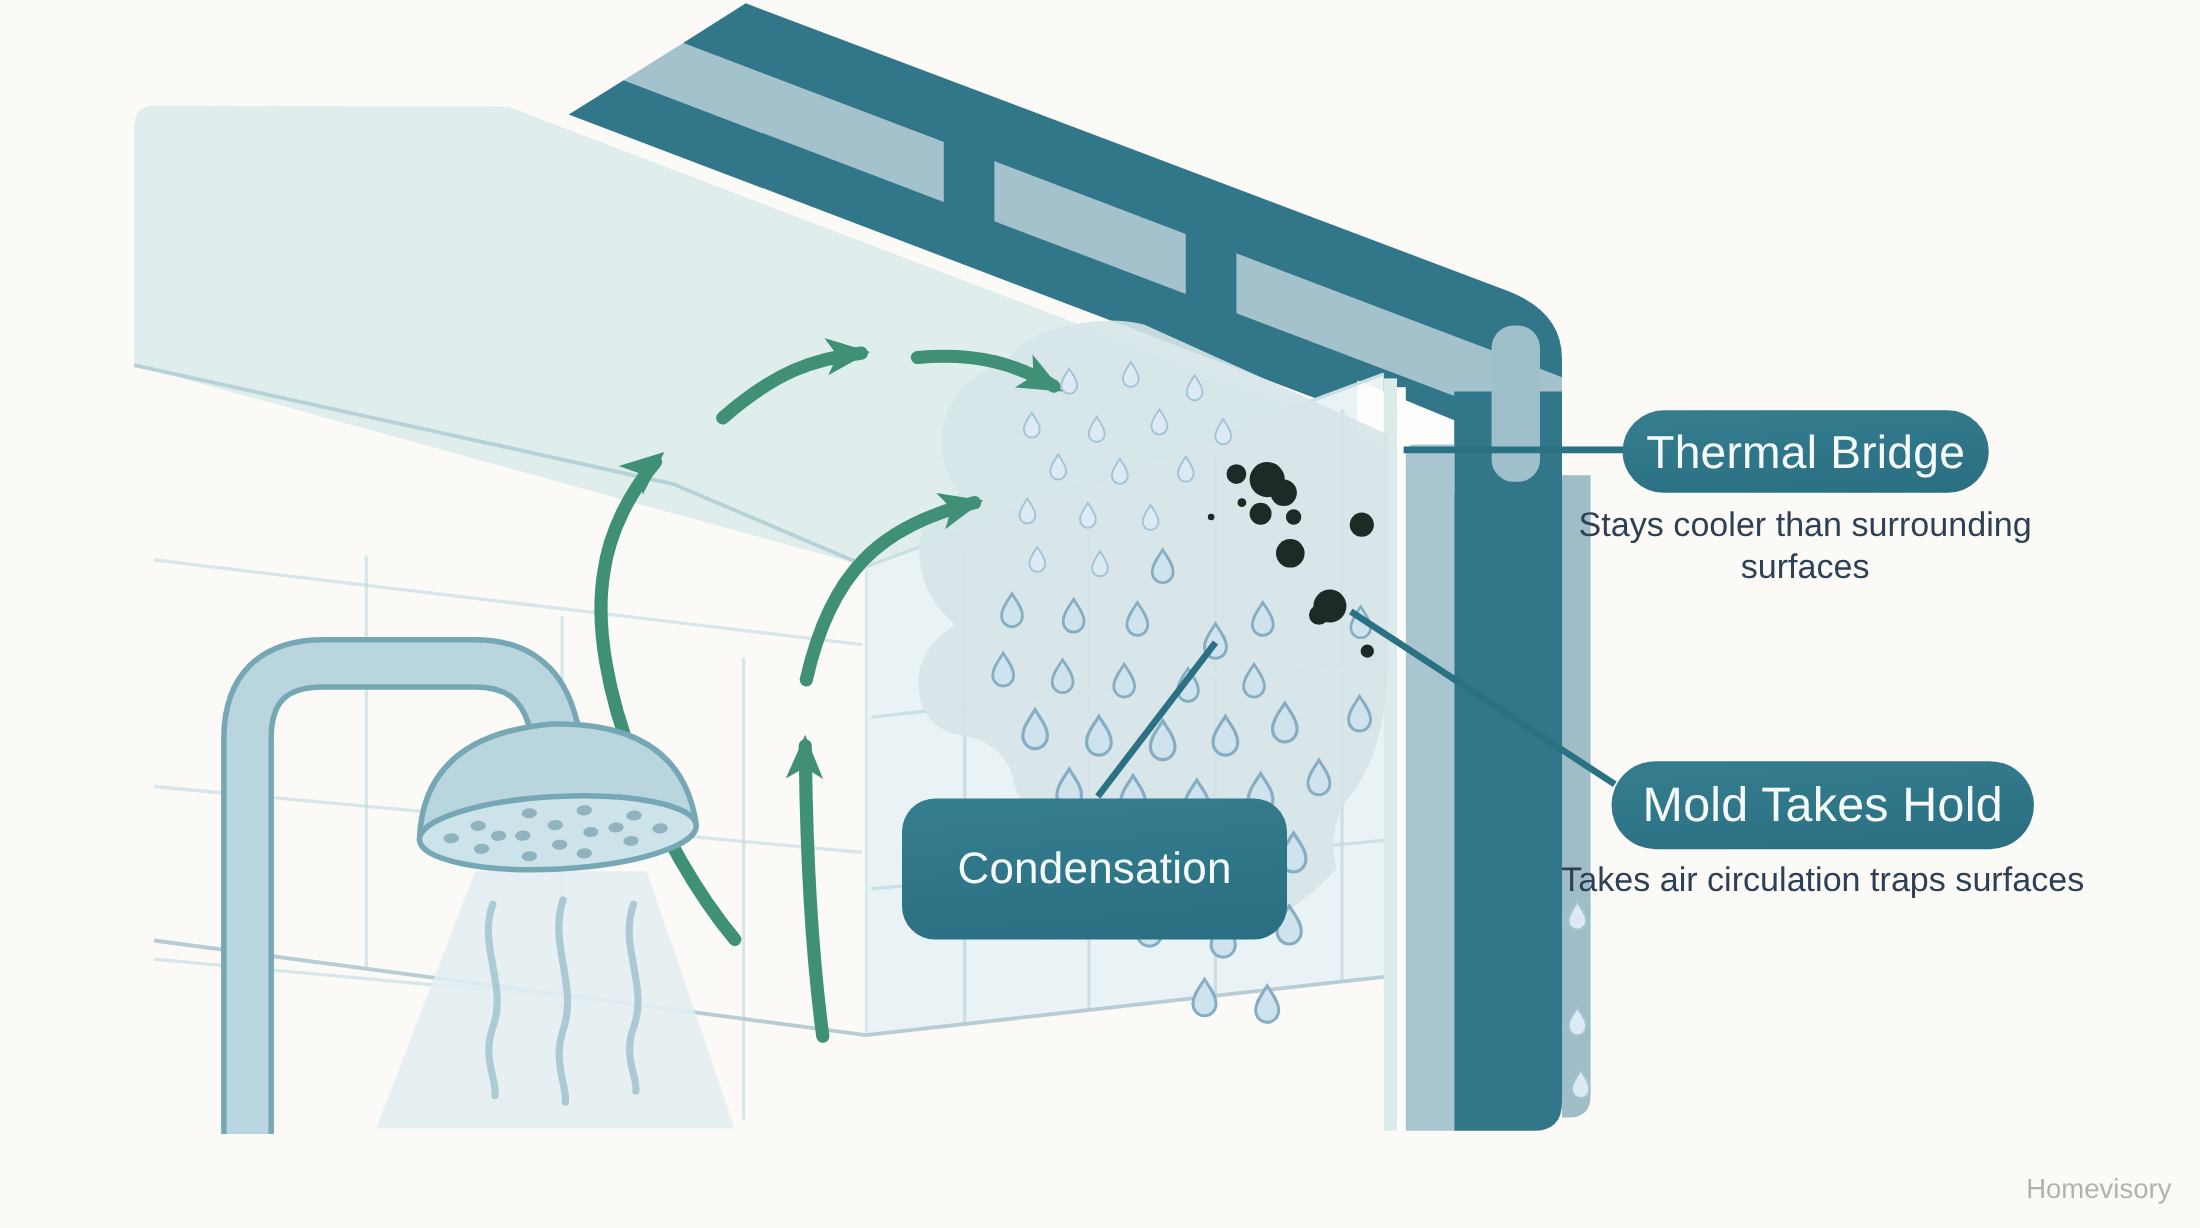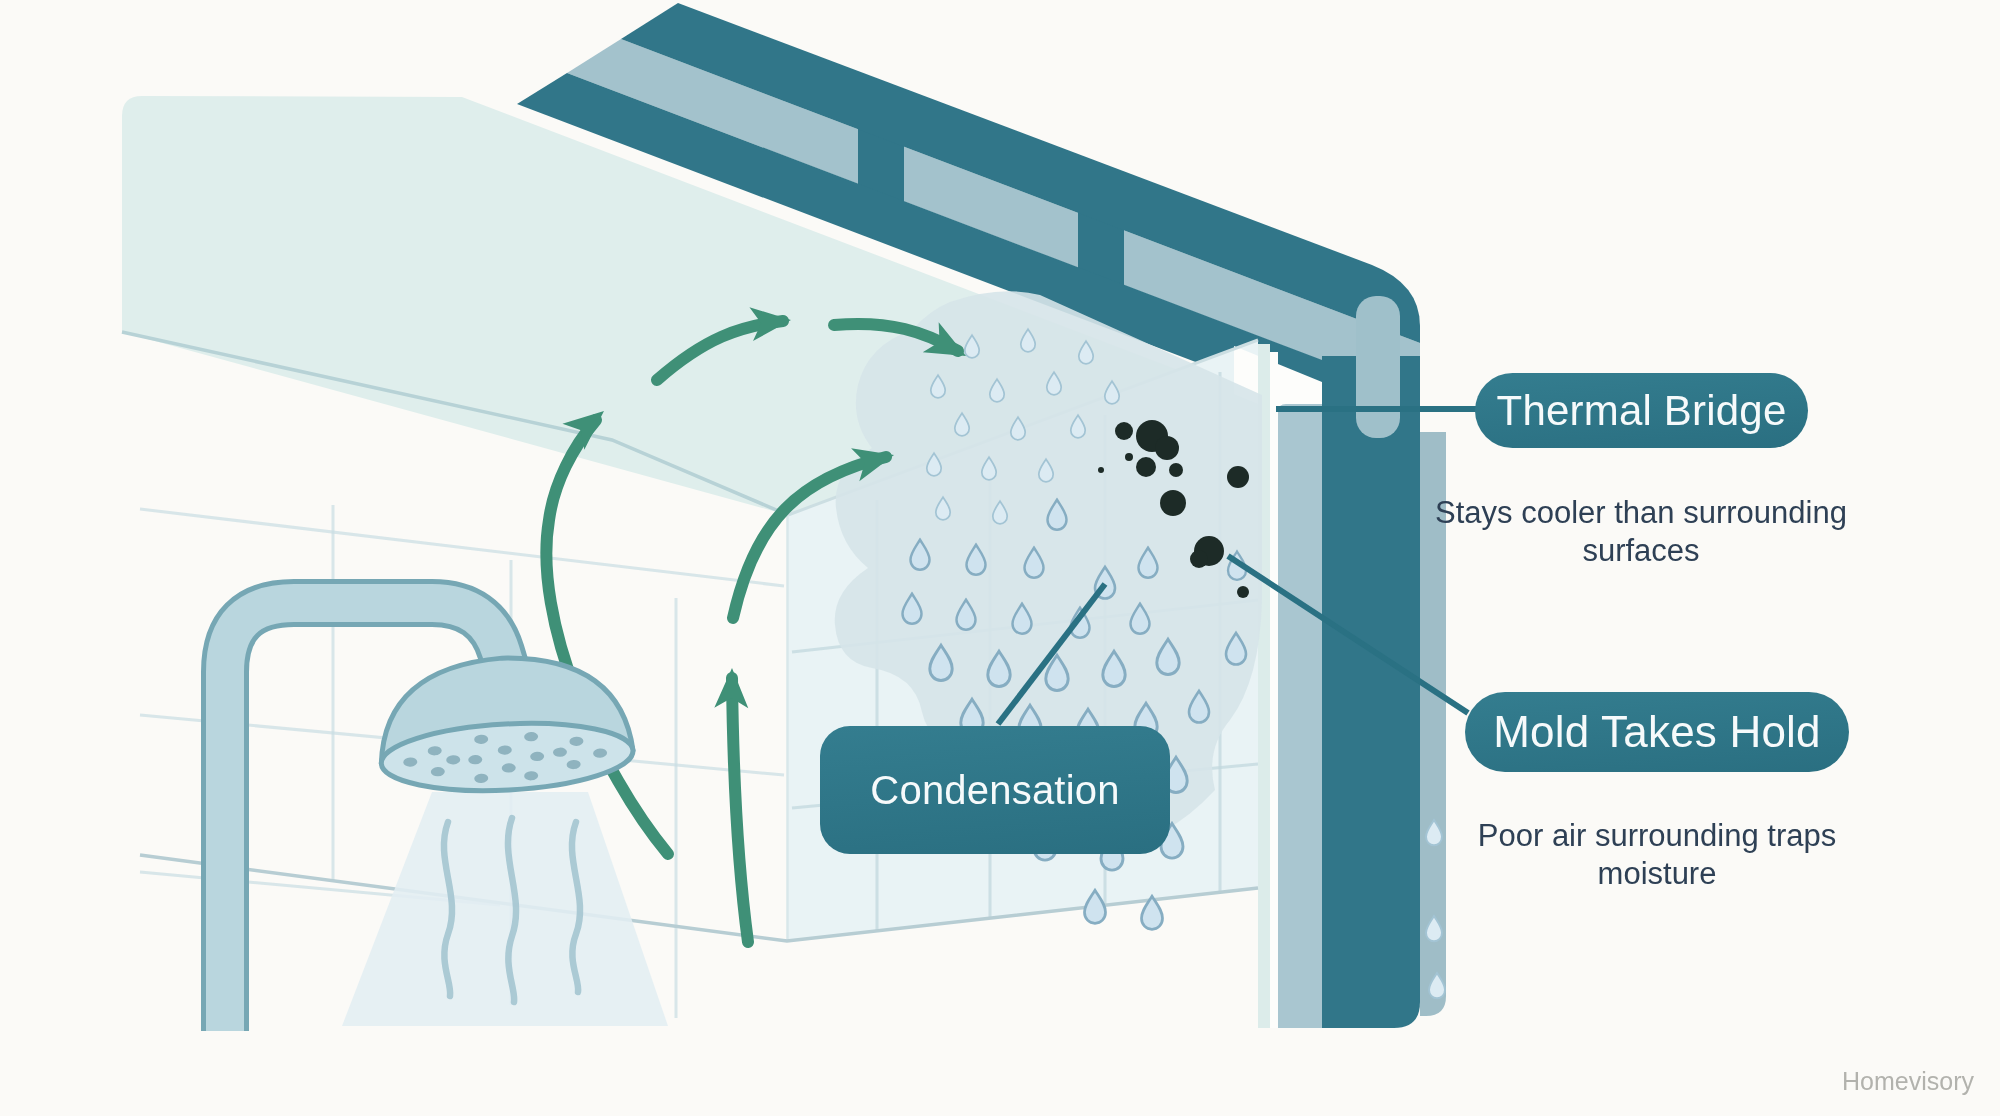--- a/index.html
+++ b/index.html
@@ -9,21 +9,21 @@
 
   .badge{position:absolute;display:flex;align-items:center;justify-content:center;text-align:center;
          background:linear-gradient(175deg,#347d8f 0%,#2a6f81 100%);
          color:#f6fafb;font-weight:normal;letter-spacing:.2px;}
   .badge .bl{display:block;}
   #badge-thermal{left:1475px;top:373px;width:333px;height:75px;border-radius:38px;font-size:42px;}
   #badge-mold{left:1465px;top:692px;width:384px;height:80px;border-radius:40px;font-size:44px;text-align:right;}
   #badge-condensation{left:820px;top:726px;width:350px;height:128px;border-radius:30px;
                       font-size:40px;line-height:52px;flex-direction:column;}
   .caption{position:absolute;width:480px;text-align:center;color:var(--caption-text,#2e4055);
-           font-size:31px;line-height:38px;font-weight:400;margin-top:36px;}
+           font-size:31px;line-height:38px;font-weight:400;}
   #caption-thermal{left:1401px;top:458px;}
   #caption-mold{left:1417px;top:781px;}
   #watermark{position:absolute;right:26px;bottom:20px;font-size:25px;color:var(--watermark-gray,#b2b2ad);}
 
   .grout{stroke:#c9dde3;stroke-width:3;opacity:.7;fill:none;}
   .grout-r{stroke:#c2d8de;stroke-width:3;opacity:.75;fill:none;}
   .drop{fill:var(--droplet-fill,#cfe3ef);stroke:var(--droplet-outline,#86adc2);stroke-width:2.6;}
   .drop-light{fill:#dcebf3;stroke:#a3c4d4;stroke-width:2.4;}
   .mold{fill:var(--mold-black,#1d2b27);}
   .arrow{stroke:var(--arrow-green,#3f9077);stroke-width:12;fill:none;stroke-linecap:round;}
@@ -244,22 +244,22 @@
   </div>
   <div class="caption" id="caption-thermal">
     <span class="bl">Stays cooler than</span>
     <span class="bl">surrounding surfaces</span>
   </div>
 
   <div class="badge" id="badge-mold">
     <span class="bl">Mold Takes Hold</span>
   </div>
   <div class="caption" id="caption-mold">
-    <span class="bl">Poor air surrounding</span>
-    <span class="bl">traps moisture</span>
+    <span class="bl">Takes air circulation</span>
+    <span class="bl">traps surfaces</span>
   </div>
 
   <div class="badge" id="badge-condensation">
     <span class="bl">Condensation</span>
   </div>
 
   <div id="watermark">Homevisory</div>
 </div>
 
 </body></html>

